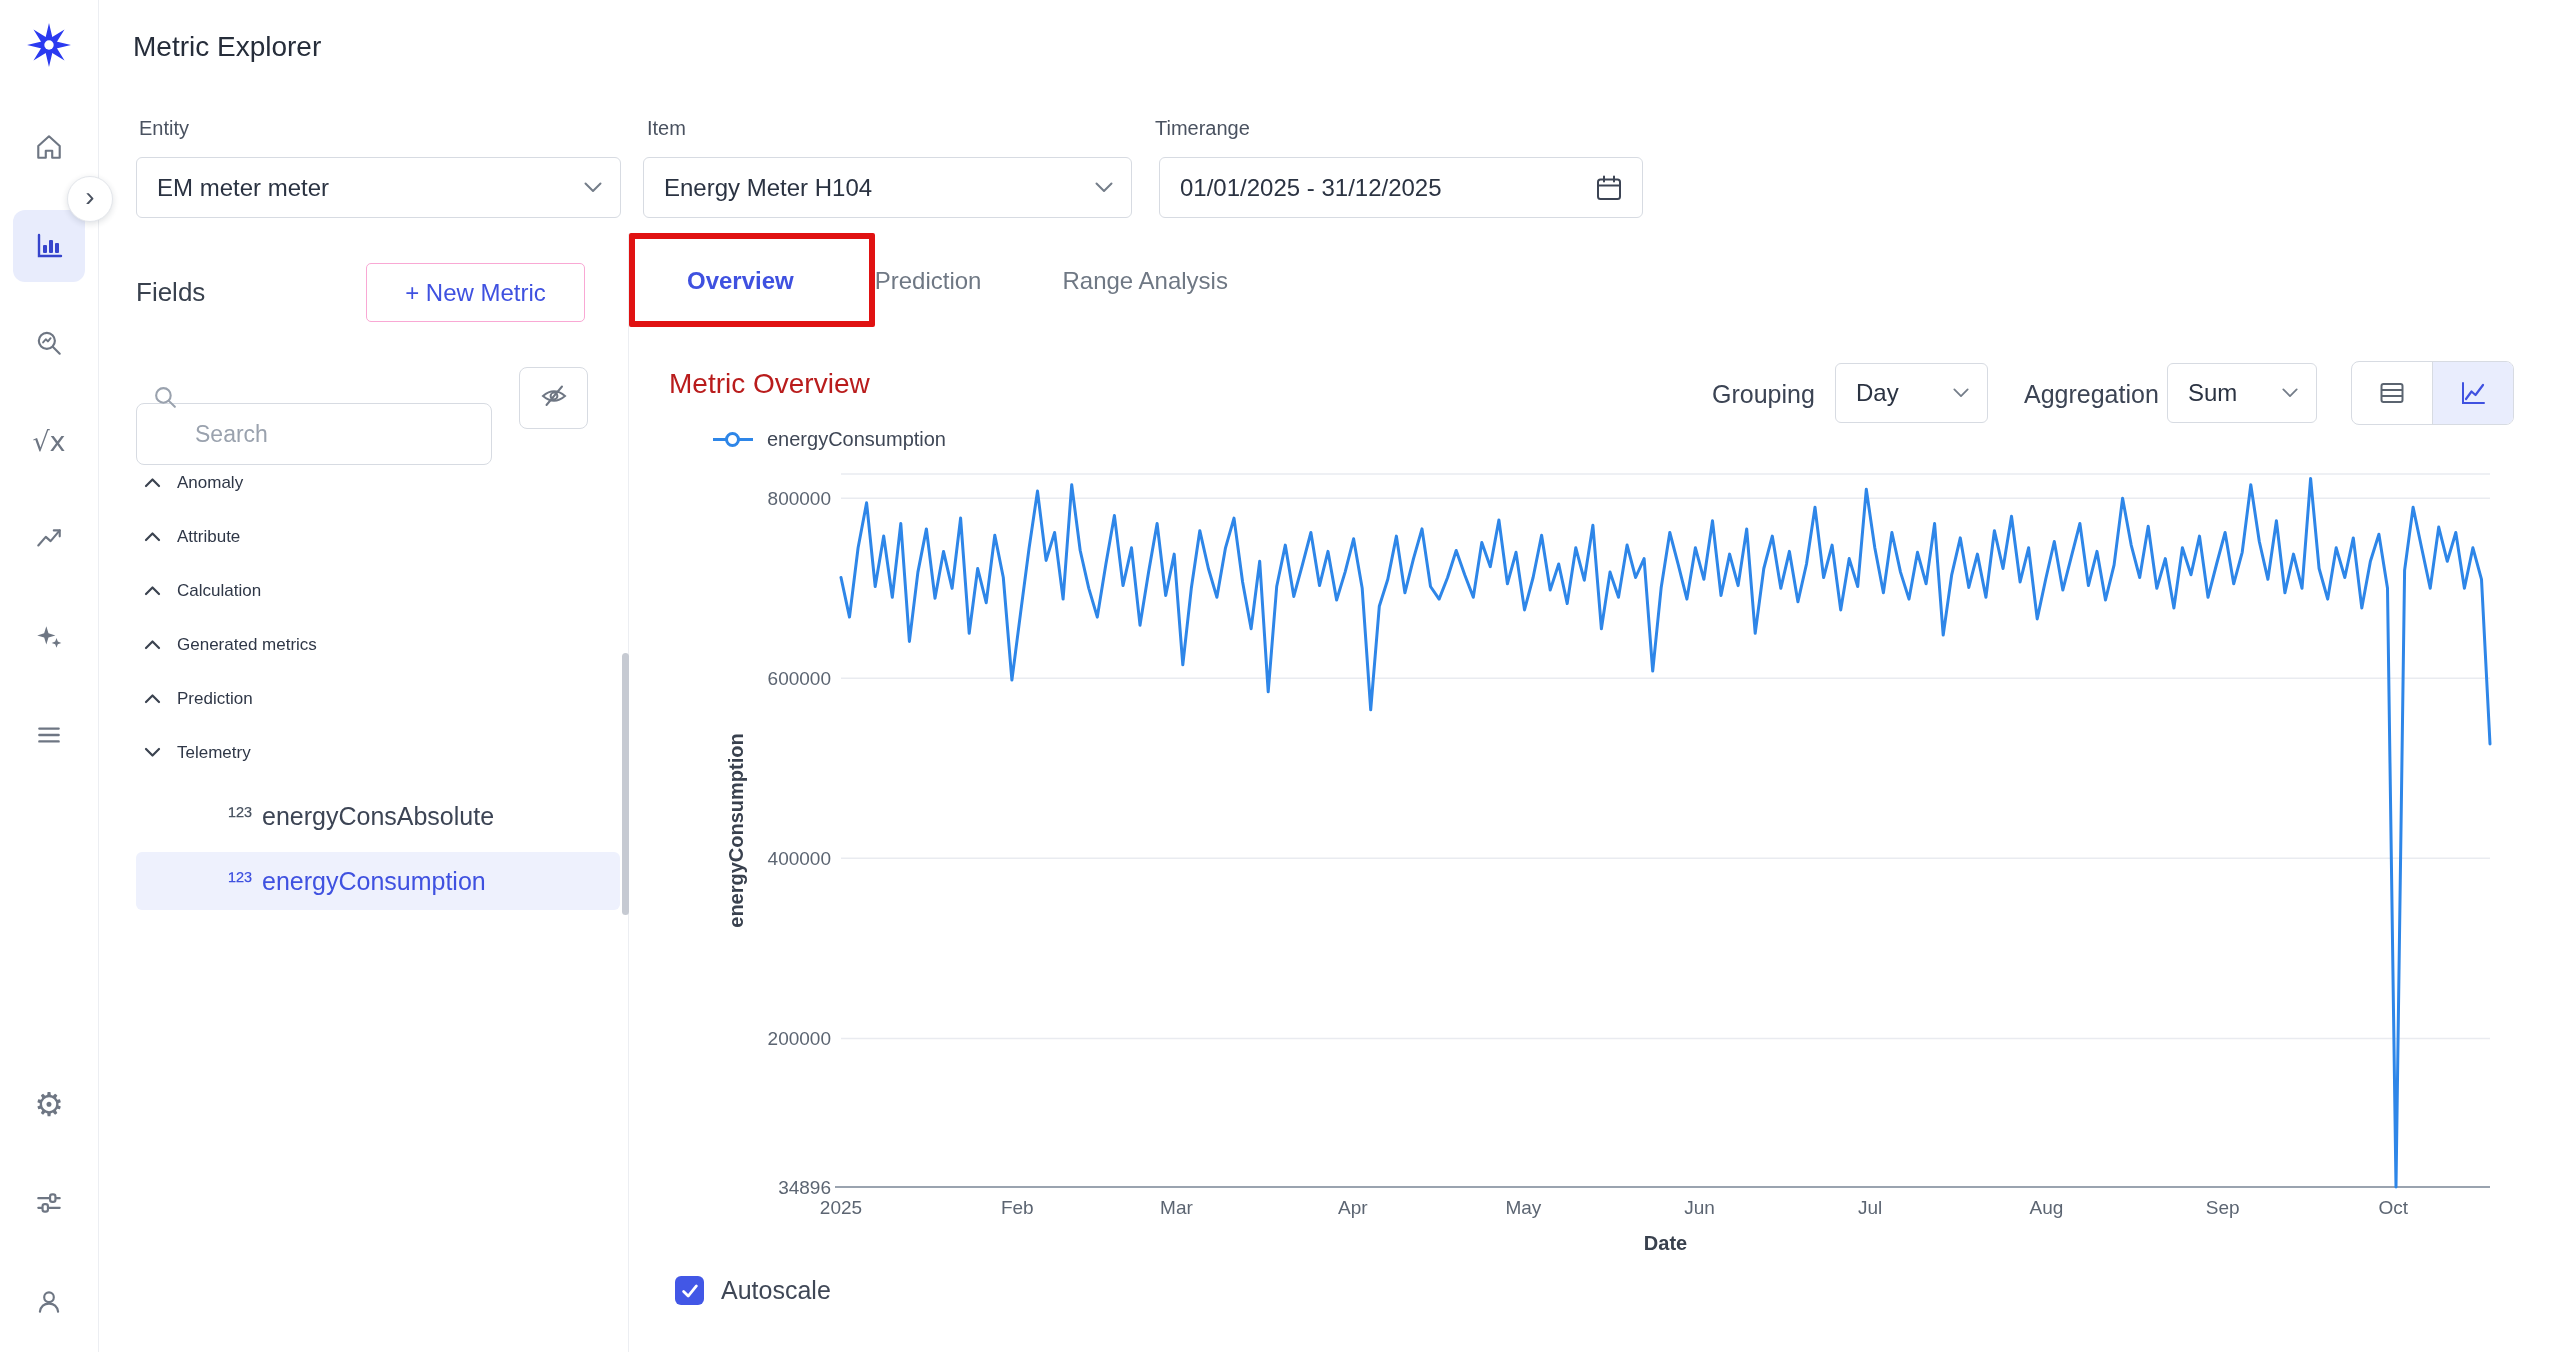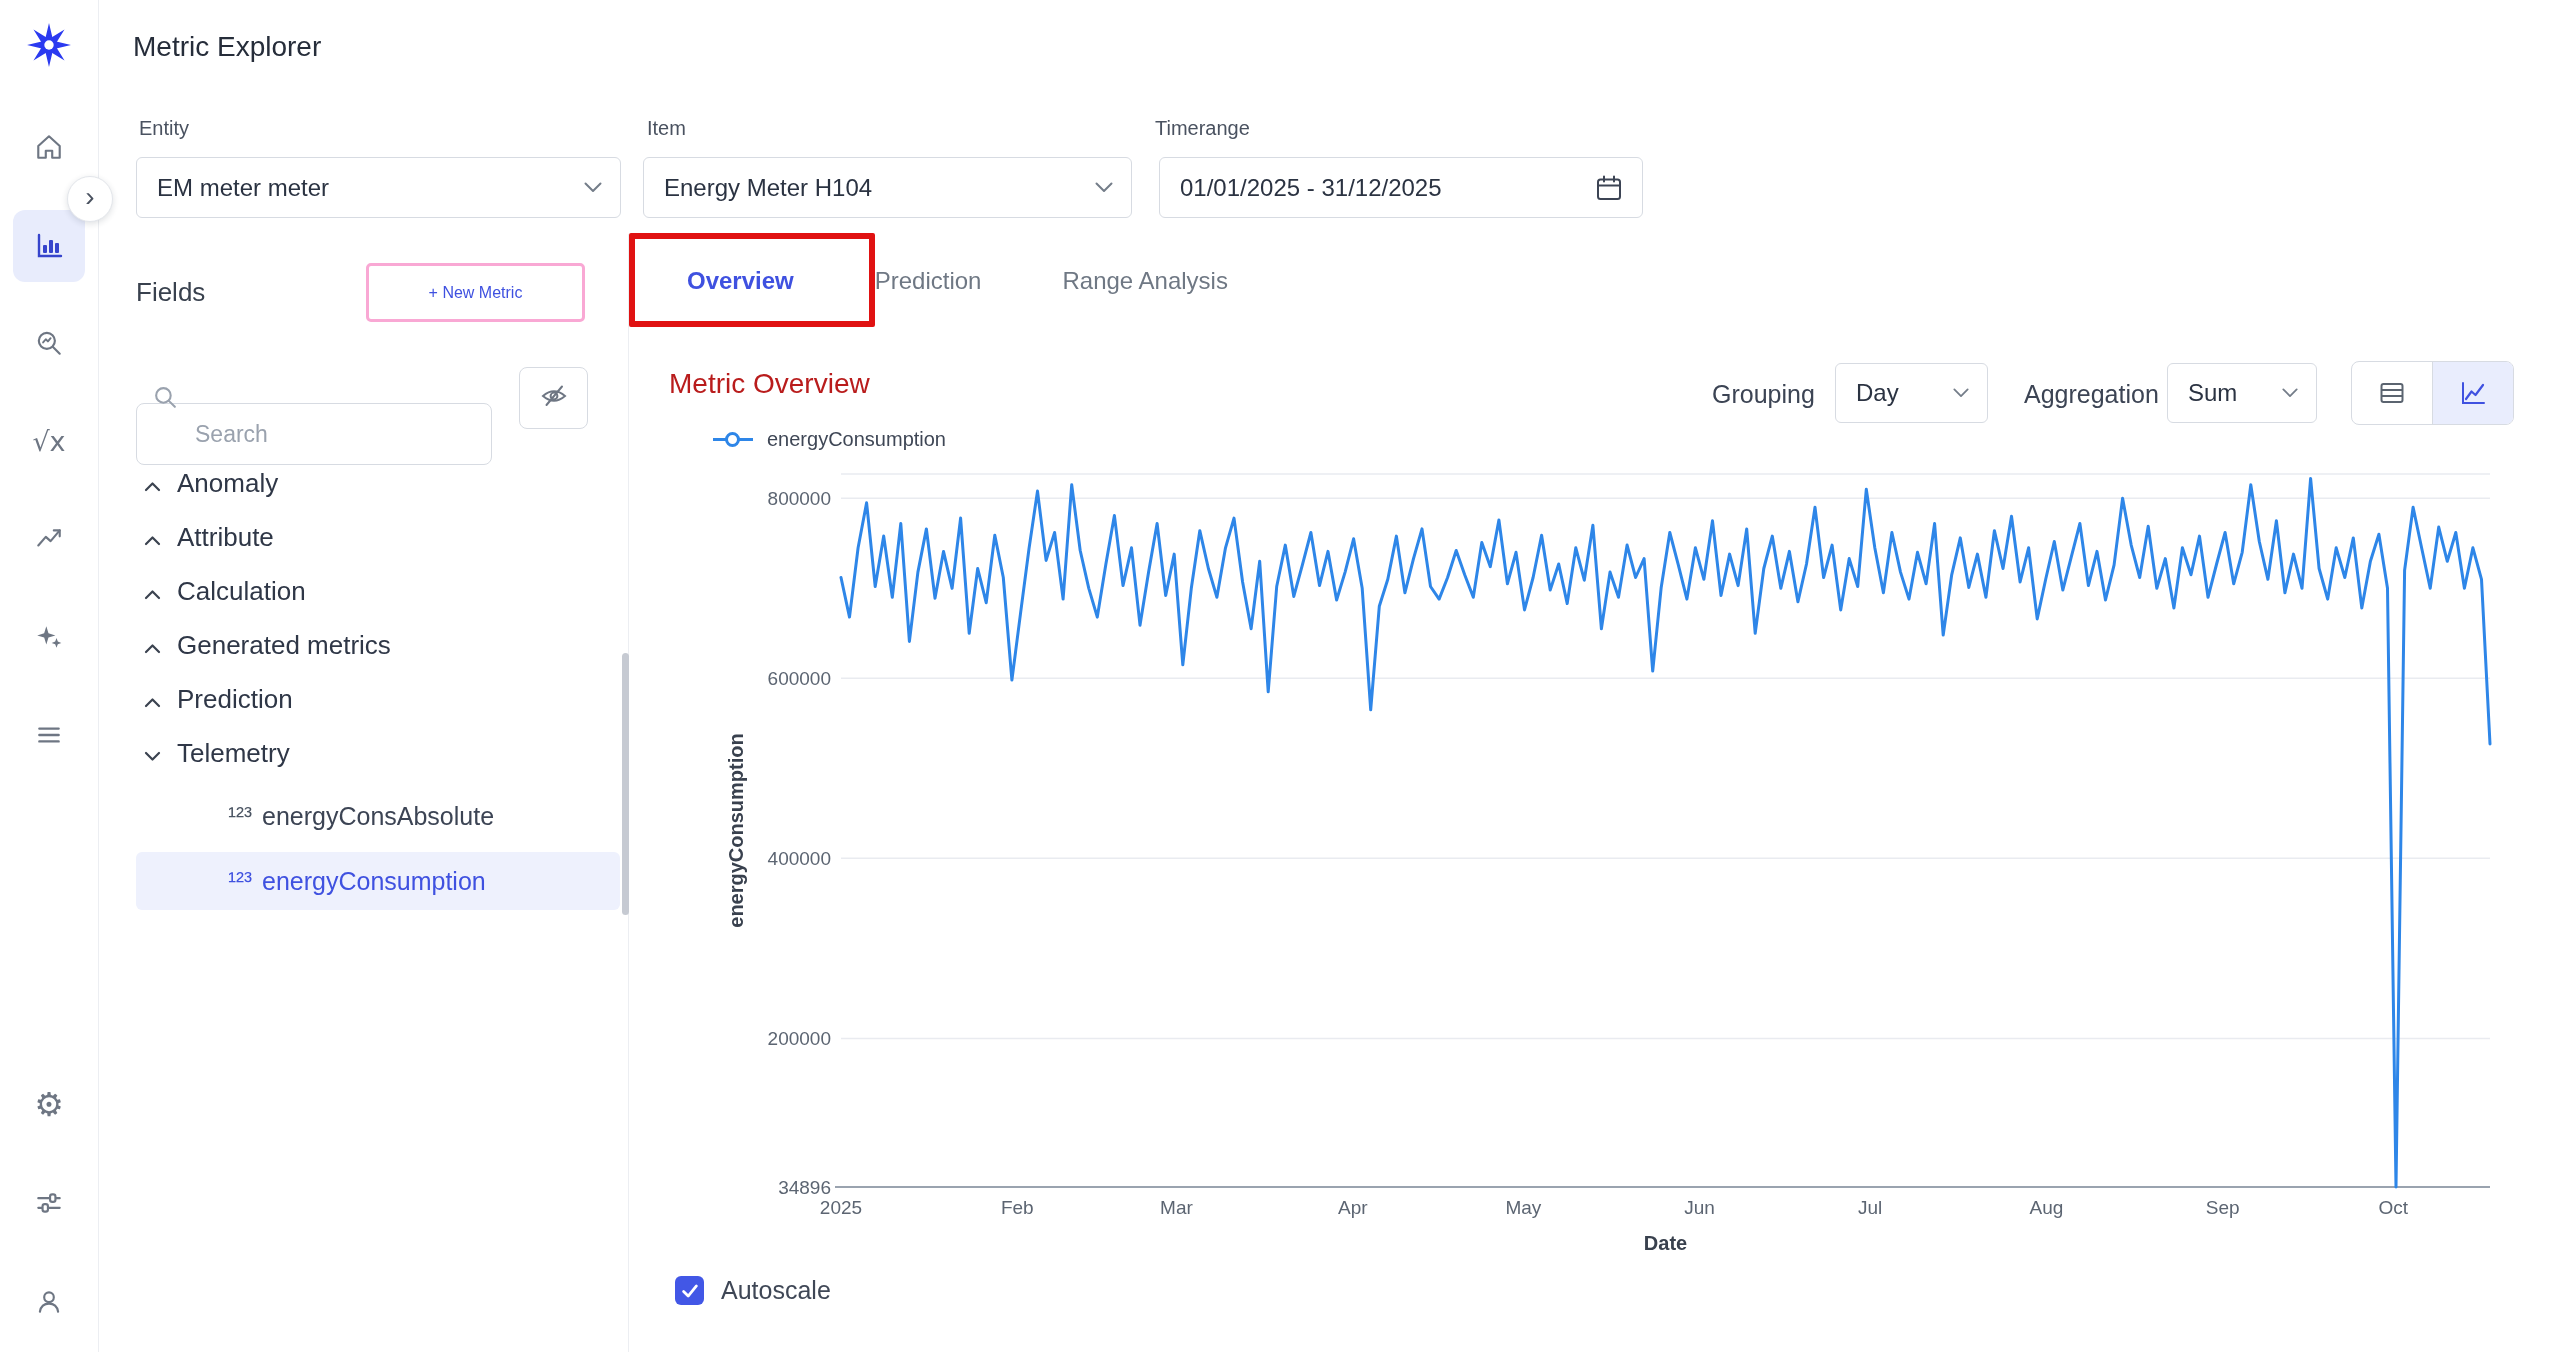--- a/index.html
+++ b/index.html
@@ -21,31 +21,31 @@
 
   
   .f-label{position:absolute;font-size:20px;color:#4a5260;}
   .select{position:absolute;height:61px;box-sizing:border-box;border:1px solid #d7dbe2;border-radius:6px;background:#fff;
     display:flex;align-items:center;justify-content:space-between;padding:0 18px 0 20px;font-size:24px;color:#2b3342;cursor:pointer;}
   .select .chev{flex:0 0 auto;margin-left:14px;display:flex;}
 
   
   .fields-panel{position:absolute;left:98px;top:234px;width:531px;height:1118px;border-right:1px solid #eceef2;box-sizing:border-box;background:#fff;}
   .fields-title{position:absolute;left:38px;top:43px;font-size:26px;color:#39414e;}
-  .new-metric-btn{position:absolute;left:268px;top:29px;width:219px;height:59px;box-sizing:border-box;border:3px solid #f9a8d4;
-    border-radius:5px;background:#fff;color:#3f51e0;font-size:16px;display:flex;align-items:center;justify-content:center;cursor:pointer;}
+  .new-metric-btn{position:absolute;left:268px;top:29px;width:219px;height:59px;box-sizing:border-box;border:1px solid #f9a8d4;
+    border-radius:5px;background:#fff;color:#3f51e0;font-size:24px;display:flex;align-items:center;justify-content:center;cursor:pointer;}
   .search-wrap{position:absolute;left:38px;top:133px;width:356px;height:62px;}
   .search-wrap input{width:100%;height:100%;box-sizing:border-box;border:1px solid #d7dbe2;border-radius:8px;
     padding:0 16px 0 58px;font-size:23px;font-family:"Liberation Sans",sans-serif;color:#3b82f6;outline:none;margin-top:36px;}
   .search-wrap input::placeholder{color:#9aa2ae;}
   .search-icon{position:absolute;left:16px;top:17px;}
   .eye-btn{position:absolute;left:421px;top:133px;width:69px;height:62px;box-sizing:border-box;border:1px solid #d7dbe2;border-radius:8px;
     background:#fff;display:flex;align-items:center;justify-content:center;cursor:pointer;}
   .tree{position:absolute;left:0;top:222px;width:100%;}
-  .tree-group{display:flex;align-items:center;gap:16px;height:54px;padding-left:46px;font-size:26px;color:#2f3747;cursor:pointer;}
+  .tree-group{display:flex;align-items:center;gap:16px;height:54px;padding-left:46px;font-size:17px;color:#2f3747;cursor:pointer;}
   .tree-child{display:flex;align-items:center;gap:10px;height:58px;margin:7px 8px 0 38px;padding-left:92px;border-radius:6px;
     font-size:25px;color:#3c4454;cursor:pointer;box-sizing:border-box;}
   .tree-child .prefix{font-size:24px;color:#4b5563;}
   .tree-child.selected{background:#eef1fd;color:#3f51e0;}
   .tree-child.selected .prefix{color:#3f51e0;}
   .panel-scrollbar{position:absolute;left:524px;top:419px;width:7px;height:262px;border-radius:4px;background:#c6cad2;cursor:pointer;}
 
   
   .main{position:absolute;left:629px;top:234px;width:1931px;height:1118px;}
   .tab-bar{position:absolute;left:22px;top:0;display:flex;gap:9px;}

